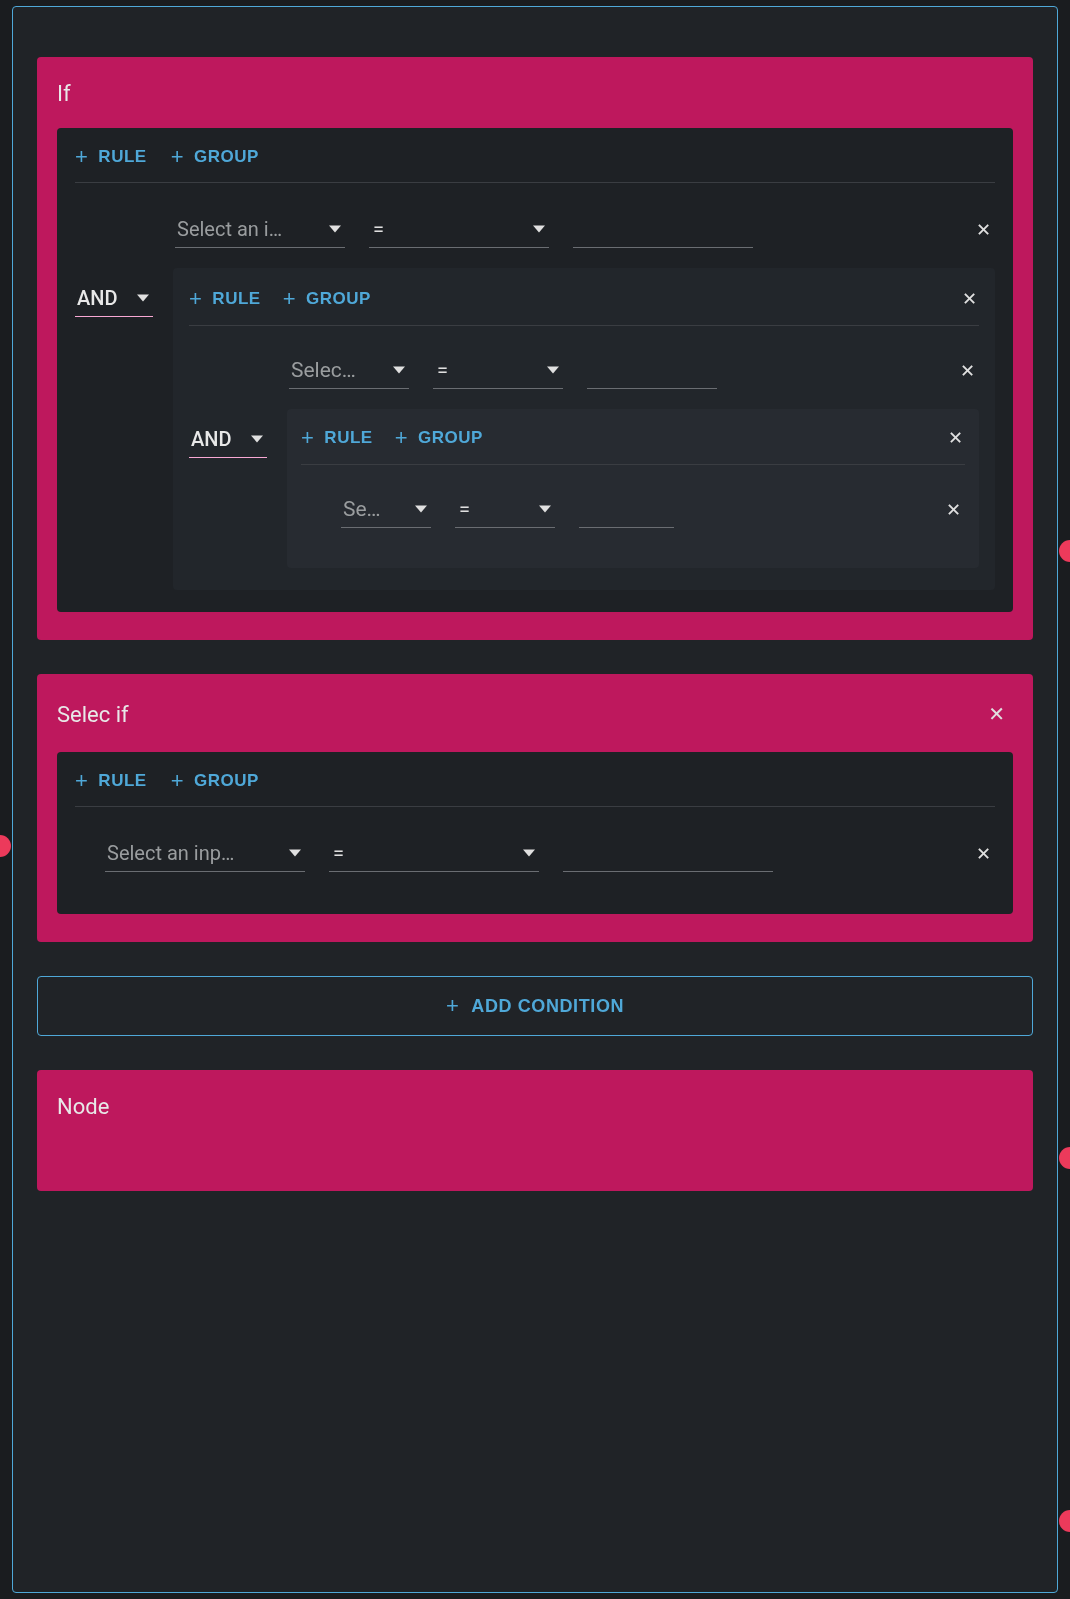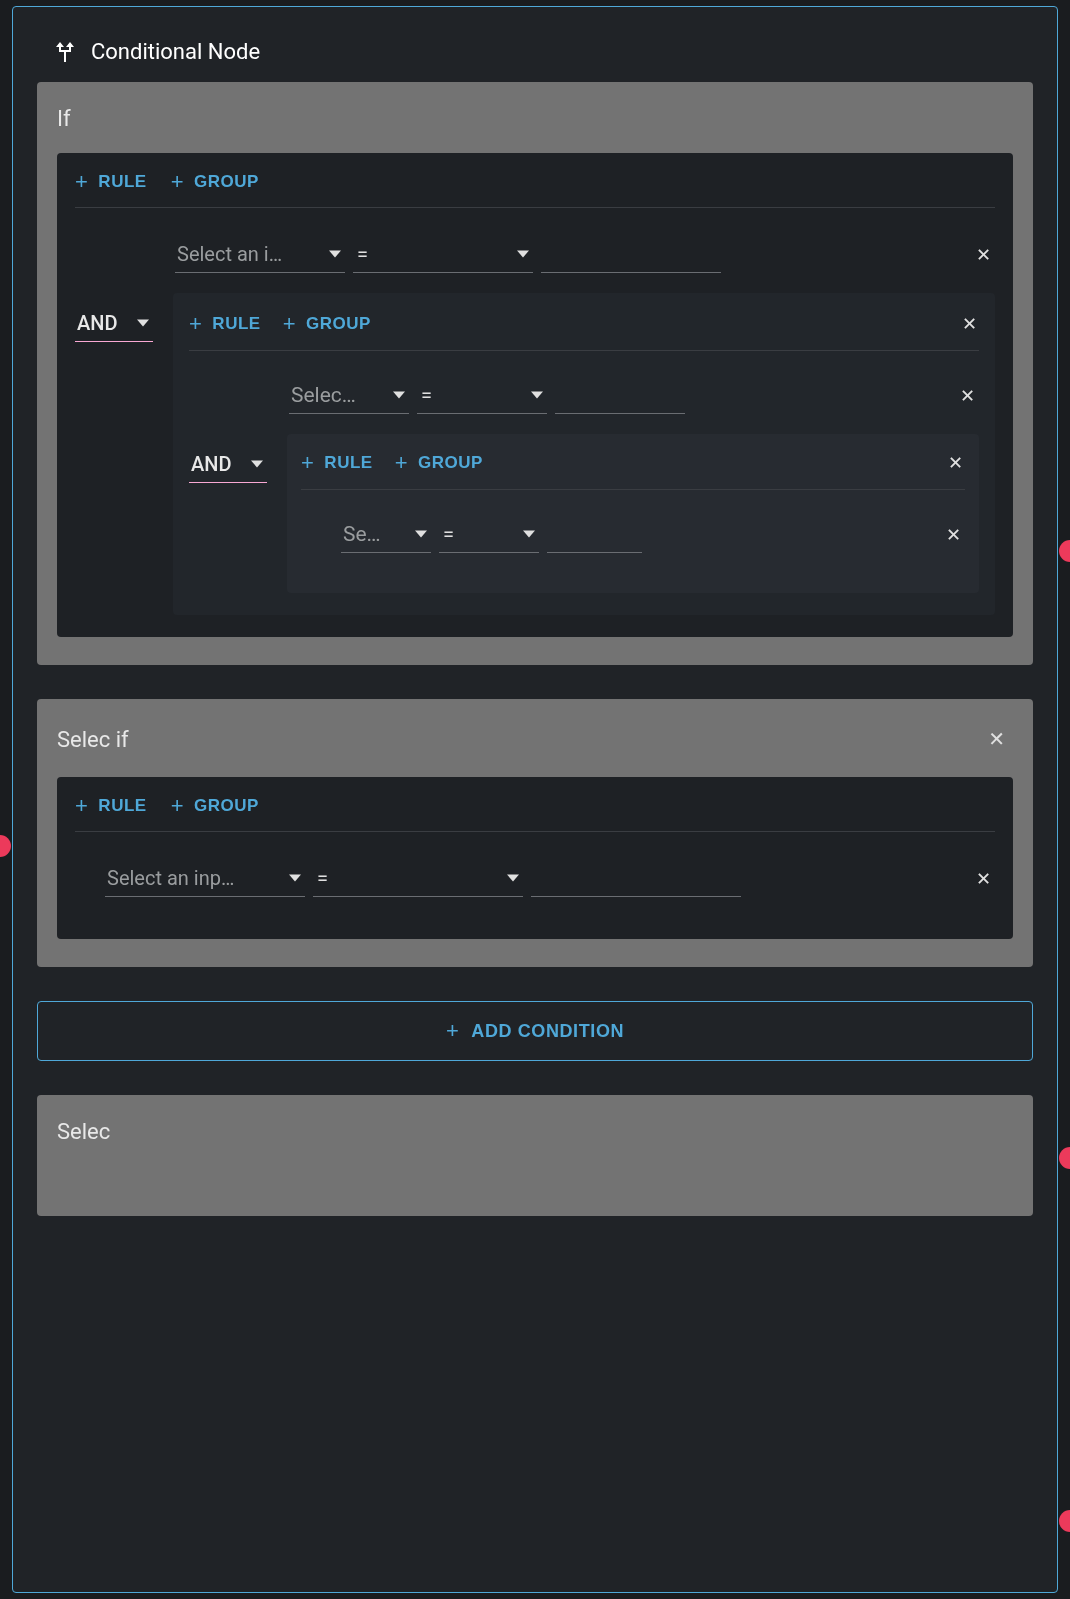--- a/index.html
+++ b/index.html
@@ -46,21 +46,21 @@
     color: #fff;
   }
   .node-id {
     margin-top: 10px;
     margin-left: 38px;
     font-size: 16px;
     color: #7a7d82;
   }
   .section {
     margin: 0 24px 34px 24px;
-    background: #737373;
+    background: #be185d;
     border-radius: 4px;
     padding: 24px 20px 28px 20px;
     position: relative;
   }
   .section-header {
     display: flex;
     align-items: center;
     justify-content: space-between;
     margin-bottom: 22px;
   }
@@ -101,21 +101,21 @@
     border: none;
   }
   .plus-icon {
     font-size: 22px;
     font-weight: 400;
     line-height: 1;
   }
   .rule-row {
     display: flex;
     align-items: flex-end;
-    gap: 8px;
+    gap: 24px;
     padding-left: 100px;
     margin-bottom: 20px;
   }
   .rule-row.tight {
     padding-left: 30px;
     align-items: flex-end;
   }
   .rule-row.tight3 {
     padding-left: 40px;
   }
@@ -240,28 +240,20 @@
   }
   .port.left { left: -11px; }
   .port.right { right: -11px; }
 </style>
 </head>
 <body>
 
 <div class="node-container">
 
   <div class="node-header">
-    <div class="node-title-row">
-      <span class="branch-icon">
-        <svg viewBox="0 0 24 24" fill="currentColor">
-            <path d="M7 2 L3 7 L6 7 L6 12 L11 12 L11 22 L13 22 L13 12 L18 12 L18 7 L21 7 L17 2 L13 7 L16 7 L16 10 L8 10 L8 7 L11 7 Z"></path>
-          </svg>
-      </span>
-      <span class="node-title">Conditional Node</span>
-    </div>
   </div>
 
   <div class="section">
     <div class="section-header">
       <span class="section-title">If</span>
     </div>
 
     <div class="rule-block">
       <div class="rule-toolbar">
         <button class="tb-btn">
@@ -394,21 +386,21 @@
     </div>
   </div>
 
   <button class="add-condition-btn">
     <span class="plus-icon">+</span>
     <span>ADD CONDITION</span>
   </button>
 
   <div class="section" style="padding-bottom:50px">
     <div class="section-header">
-      <span class="section-title">Selec</span>
+      <span class="section-title">Node</span>
     </div>
   </div>
 
 </div>
 
 <div class="port left" style="top:835px"></div>
 <div class="port right" style="top:540px"></div>
 <div class="port right" style="top:1147px"></div>
 <div class="port right" style="top:1510px"></div>
 

